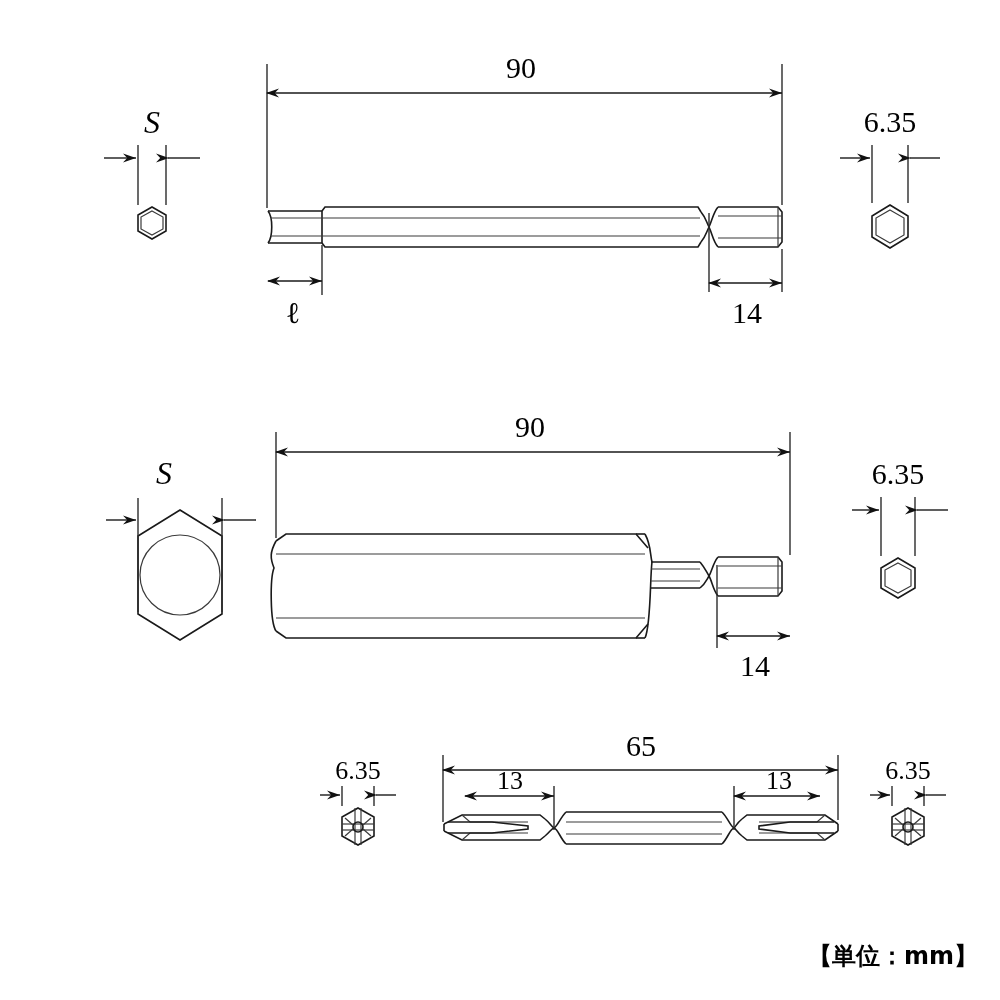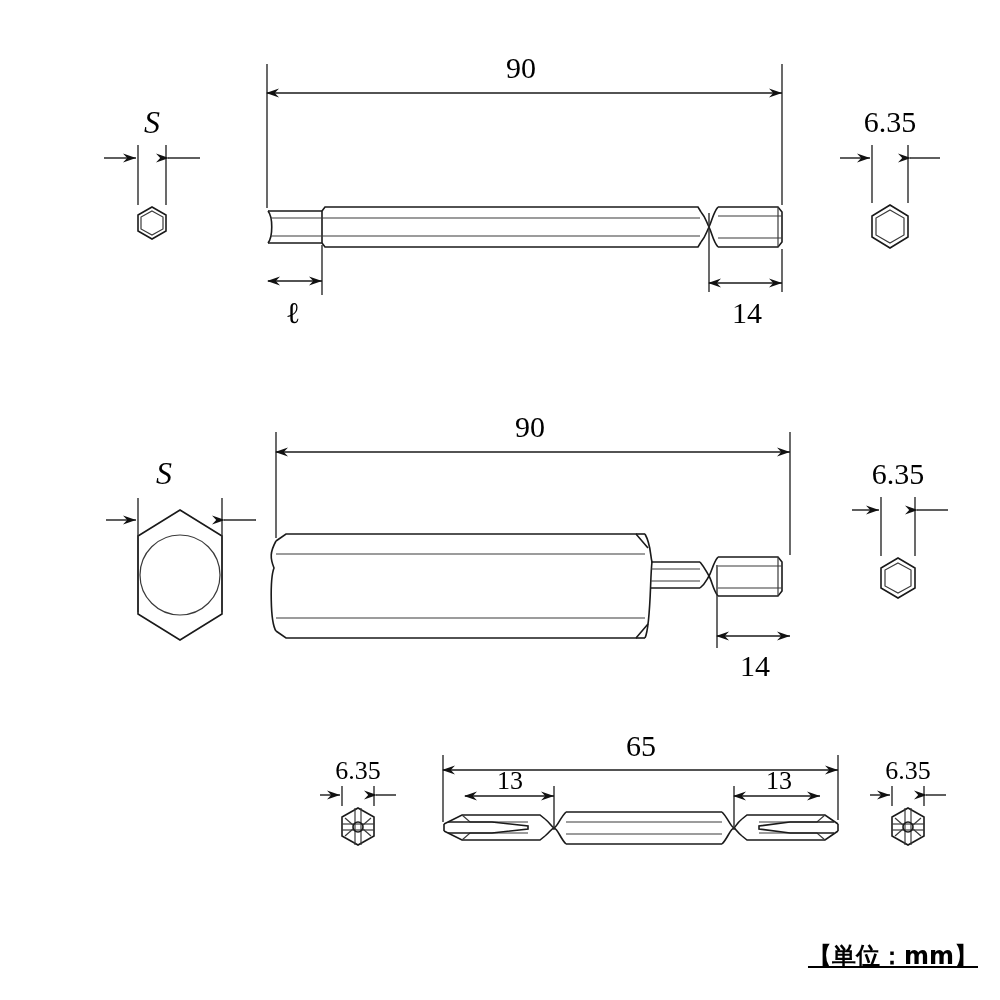--- a/index.html
+++ b/index.html
@@ -23,21 +23,20 @@
   .unit-note {
     position: absolute;
     right: 22px;
     bottom: 28px;
     font-family: "DejaVu Sans", sans-serif;
     font-size: 24px;
     font-weight: 700;
     color: #000;
     letter-spacing: 0px;
     white-space: nowrap;
-    text-decoration: underline;
   }
   text {
     font-family: "Liberation Serif", serif;
     fill: #000;
   }
   text.dim {
     font-size: 30px;
     text-anchor: middle;
   }
   text.dim-sm {

